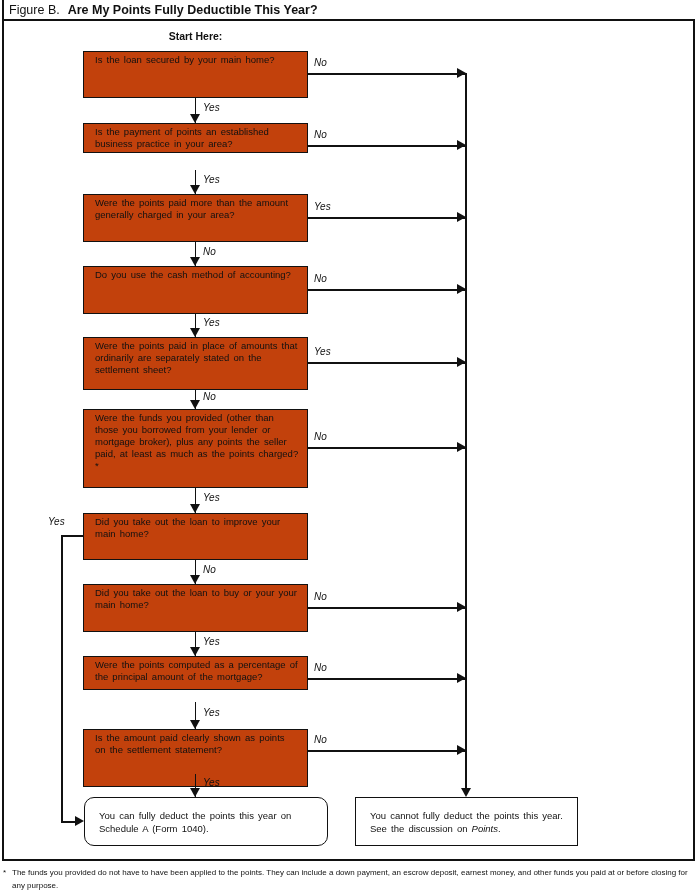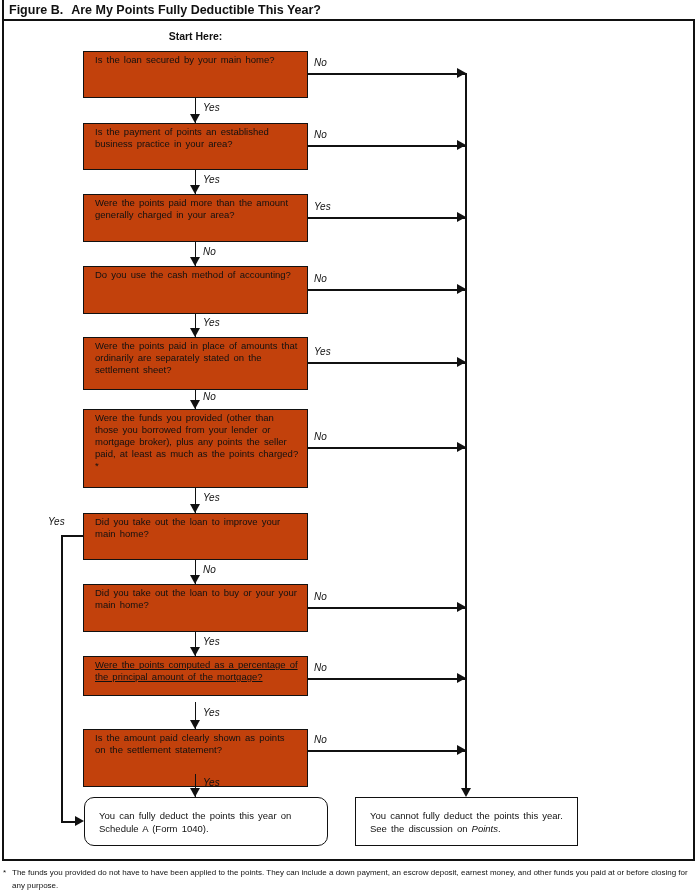--- a/index.html
+++ b/index.html
@@ -1,20 +1,20 @@
 <!DOCTYPE html>
 <html><head>
 <meta charset="utf-8">
 <style>
   html,body{margin:0;padding:0;background:#fff;}
   #page{position:relative;width:699px;height:895px;background:#fff;
         font-family:"Liberation Sans", sans-serif;color:#111;overflow:hidden;}
 
   .title{position:absolute;left:9px;top:3px;font-size:12.5px;white-space:nowrap;}
-  .title .label{font-weight:bold;margin-right:8px;}
+  .title .label{font-weight:normal;margin-right:8px;}
   .title .text{font-weight:bold;}
 
   .title-left-bar{position:absolute;left:2px;top:0;width:2px;height:19px;background:#111;}
   .outer{position:absolute;left:2px;top:19px;width:693px;height:842px;
          border:2px solid #111;box-sizing:border-box;}
 
   .start-here{position:absolute;left:83px;top:30px;width:225px;text-align:center;
               font-size:10.5px;font-weight:bold;}
 
   .qbox{position:absolute;left:83px;width:225px;border:1.5px solid #111;box-sizing:border-box;
@@ -54,42 +54,42 @@
     <span class="label">Figure B.</span><span class="text">Are My Points Fully Deductible This Year?</span>
   </div>
 
   <div class="outer"></div>
 
   <div class="start-here">Start Here:</div>
 
   <div class="qbox" style="top:51px;height:47px;">
       <span>Is the loan secured by your main home?</span>
     </div>
-  <div class="qbox" style="top:123px;height:47px;">
+  <div class="qbox" style="top:123px;height:30px;">
       <span>Is the payment of points an established business practice in your area?</span>
     </div>
   <div class="qbox" style="top:194px;height:48px;">
       <span>Were the points paid more than the amount generally charged in your area?</span>
     </div>
   <div class="qbox" style="top:266px;height:48px;">
       <span>Do you use the cash method of accounting?</span>
     </div>
   <div class="qbox" style="top:337px;height:53px;">
       <span>Were the points paid in place of amounts that ordinarily are separately stated on the settlement sheet?</span>
     </div>
   <div class="qbox" style="top:409px;height:79px;">
       <span>Were the funds you provided (other than those you borrowed from your lender or mortgage broker), plus any points the seller paid, at least as much as the points charged?*</span>
     </div>
   <div class="qbox" style="top:513px;height:47px;">
       <span>Did you take out the loan to improve your main home?</span>
     </div>
   <div class="qbox" style="top:584px;height:48px;">
       <span>Did you take out the loan to buy or your your main home?</span>
     </div>
-  <div class="qbox" style="top:656px;height:40px;text-decoration:underline;">
+  <div class="qbox" style="top:656px;height:34px;">
       <span>Were the points computed as a percentage of the principal amount of the mortgage?</span>
     </div>
   <div class="qbox" style="top:729px;height:58px;">
       <span>Is the amount paid clearly shown as points on the settlement statement?</span>
     </div>
 
   <div class="vline" style="left:194.5px;top:98px;height:25px;"></div>
   <div class="arrow-down" style="left:190px;top:114px;"></div>
   <span class="edge-label" style="left:203px;top:102px;">Yes</span>
 

